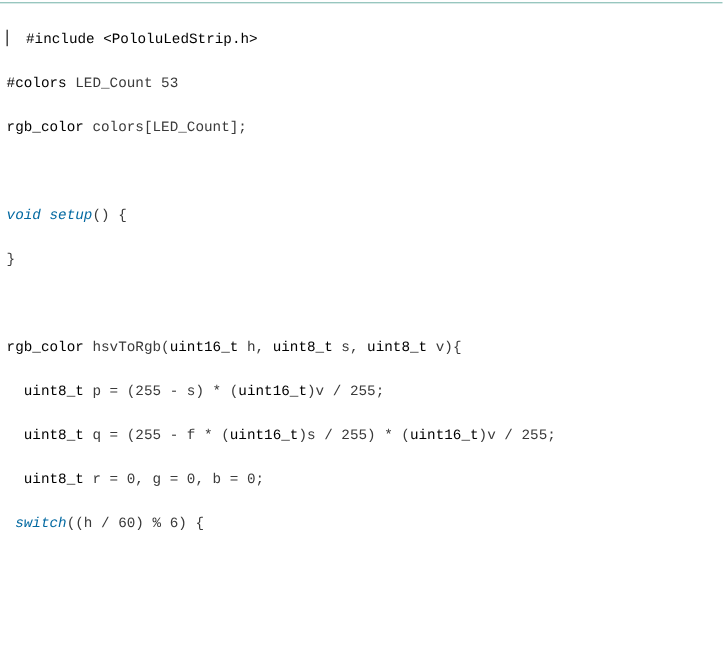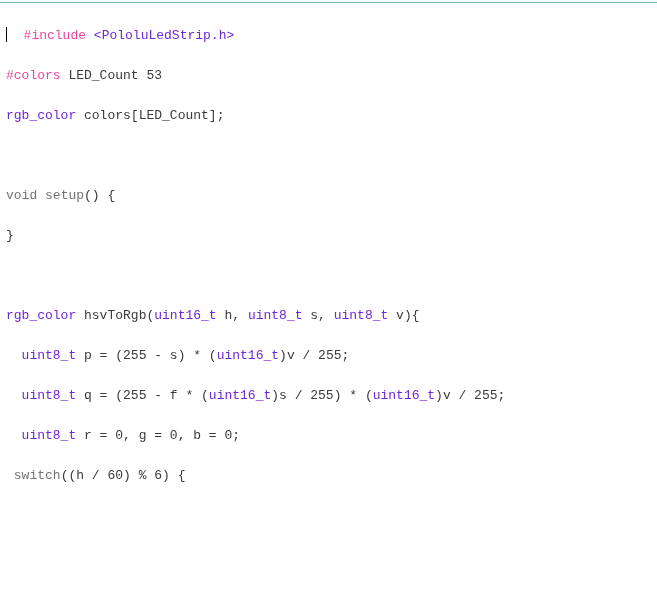--- a/index.html
+++ b/index.html
@@ -30,23 +30,23 @@
   }
   .line { display: block; height: 20px; }
   .cursor {
     display: inline-block;
     width: 1px;
     height: 15px;
     background: #000;
     vertical-align: -3px;
     margin-right: 1px;
   }
-  .kw   { color: #737373; }      
-  .type { color: #6d28d9; }      
-  .pp   { color: #ec4899; text-align: center; }      
+  .kw   { color: #0369a1; font-style: italic; }      
+  .type { color: #000000; }      
+  .pp   { color: #000000; text-align: center; }      
 </style>
 </head>
 <body>
 
 <div class="top-rule"></div>
 
 <div class="code-area">
 <span class="line"><span class="cursor"></span><span>  </span><span class="pp">#include </span><span class="type">&lt;PololuLedStrip.h&gt;</span></span>
 <span class="line"><span class="pp">#colors</span><span> LED_Count 53</span></span>
 <span class="line"><span class="type">rgb_color</span><span> colors[LED_Count];</span></span>

